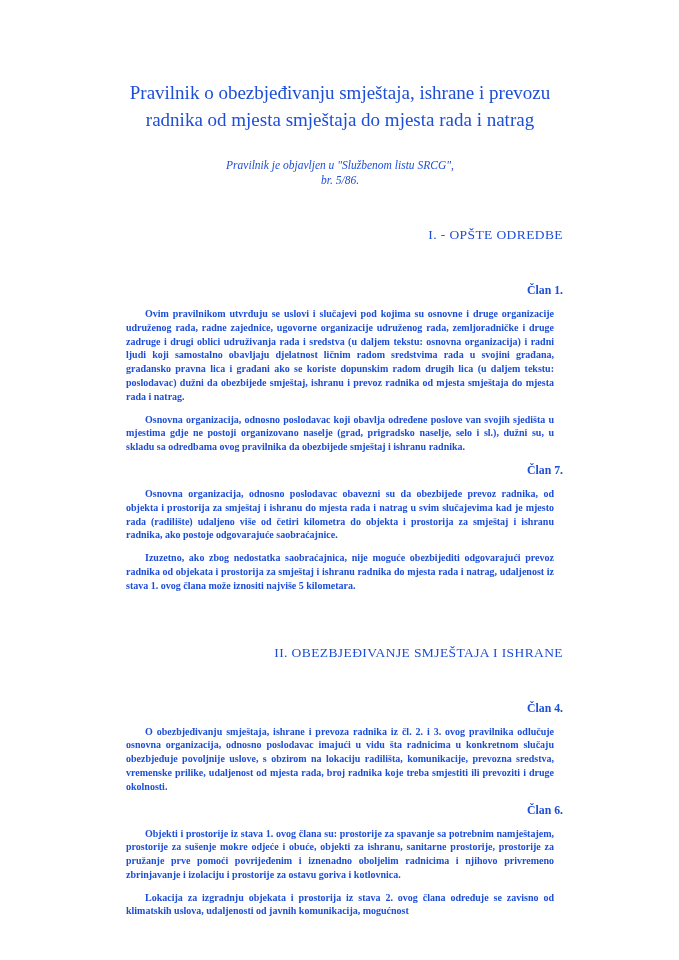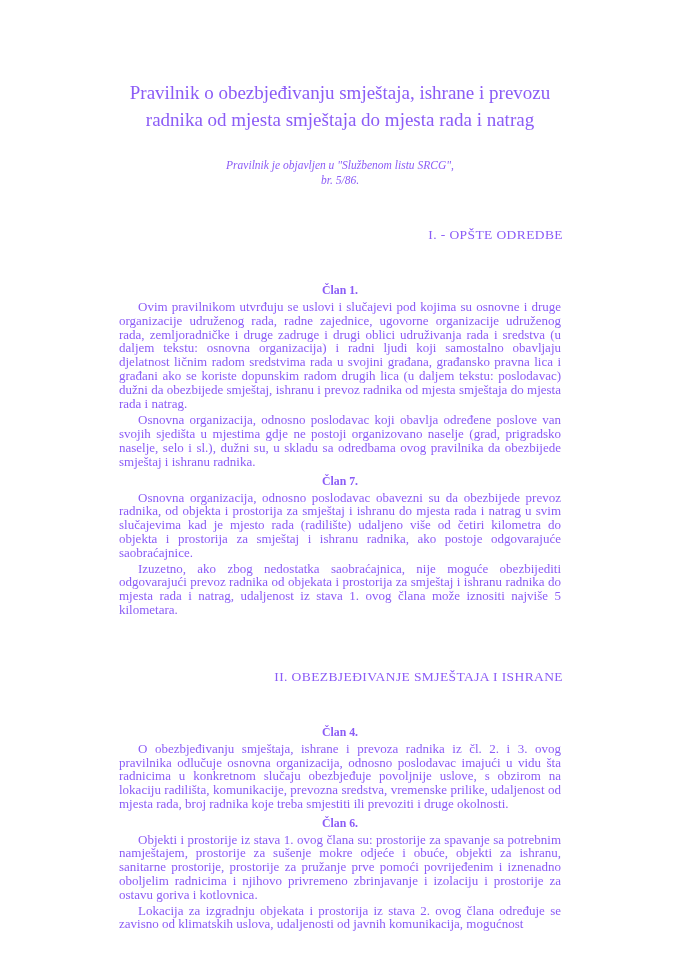--- a/index.html
+++ b/index.html
@@ -9,21 +9,21 @@
   }
   .page {
     position: relative;
     width: 679px;
     height: 960px;
     margin: 0 auto;
     background: #ffffff;
     box-sizing: border-box;
     padding: 80px 116px 0 117px;
     font-family: "Liberation Serif", "DejaVu Serif", serif;
-    color: #8b5cf6;
+    color: #1d4ed8;
     overflow: hidden;
   }
   .title {
     font-size: 19px;
     font-weight: normal;
     line-height: 1.42;
     text-align: center;
     margin: 0 0 24px 0;
   }
   .subtitle {
@@ -40,29 +40,30 @@
     letter-spacing: 0.4px;
     margin: 0 0 40px 0;
   }
   .section-heading.second {
     margin-top: 52px;
     margin-bottom: 40px;
   }
   .article-heading {
     font-size: 11.8px;
     font-weight: bold;
-    text-align: center;
+    text-align: right;
     margin: 5px 0 2px 0;
   }
   .para {
-    font-size: 13px;
+    font-size: 10px;
     line-height: 13.8px;
     text-align: justify;
     text-indent: 19px;
-    margin: 2px;
+    margin: 9px;
+    font-weight: bold;
   }
   .article {
     margin: 0 0 3px 0;
   }
 </style>
 </head>
 <body>
 
 <div class="page">
 

